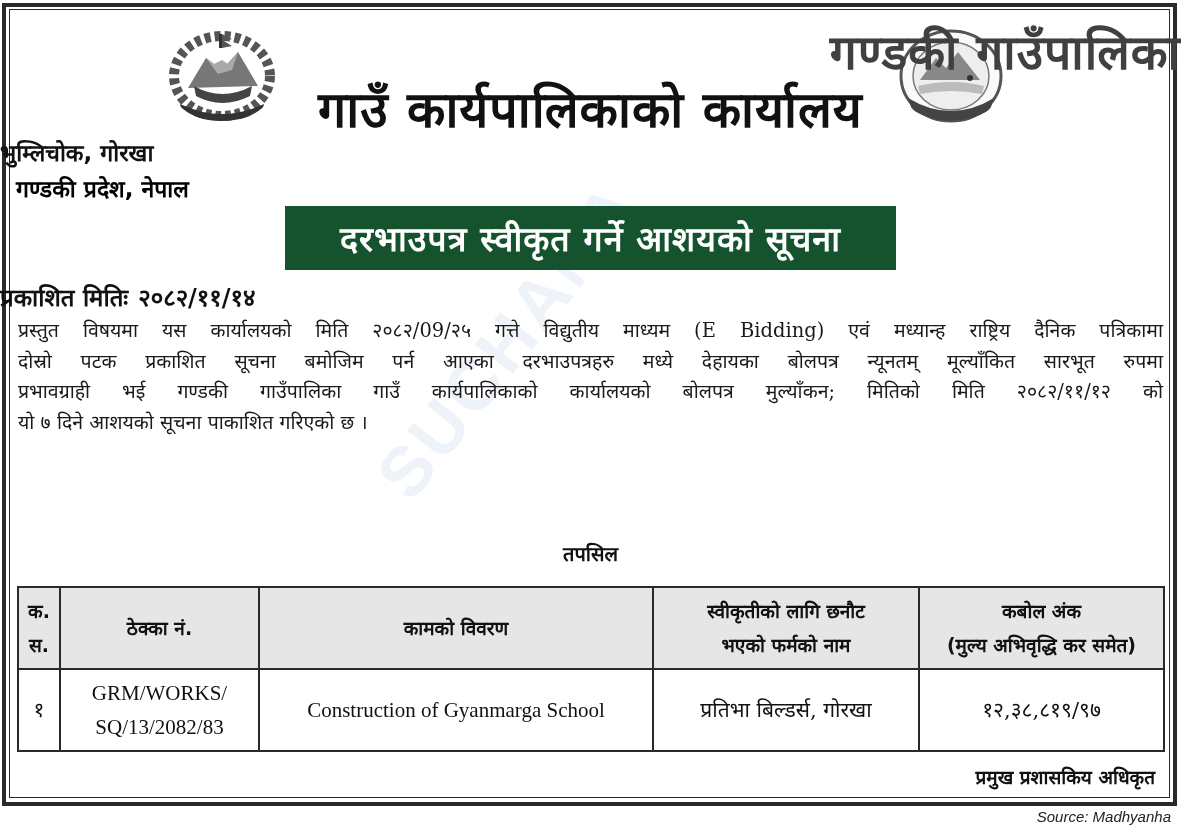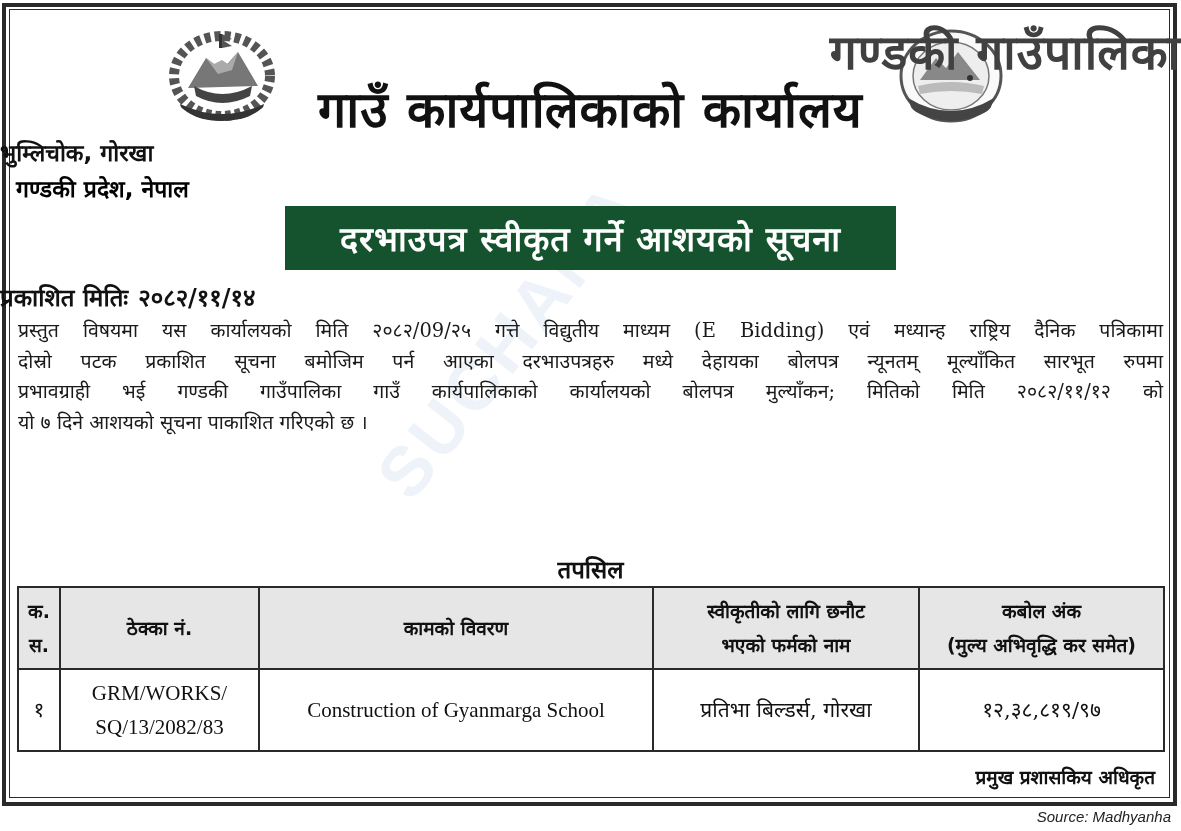--- a/index.html
+++ b/index.html
@@ -48,22 +48,22 @@
 
   .body-text {
     position: absolute; left: 18px; top: 316px; width: 1145px;
     font-family: "DejaVu Serif", serif; font-size: 19.5px; line-height: 30.5px;
     text-align: justify; color: #1a1a1a;
   }
   .body-text .line { display: block; text-align-last: justify; white-space: nowrap; }
   .body-text .line.last { text-align-last: left; }
 
   .schedule-label {
-    position: absolute; left: 0; right: 0; top: 552px; text-align: center;
-    font-size: 24px; font-weight: bold; color: #111; padding-left: 0px;
+    position: absolute; left: 0; right: 0; top: 540px; text-align: center;
+    font-size: 20px; font-weight: bold; color: #111; padding-left: 0px;
   }
 
   table.tender {
     position: absolute; left: 17px; top: 586px; width: 1146px;
     border-collapse: collapse; table-layout: fixed;
   }
   table.tender th, table.tender td {
     border: 2px solid #2a2a2a; text-align: center; vertical-align: middle; color: #111;
   }
   table.tender th {

